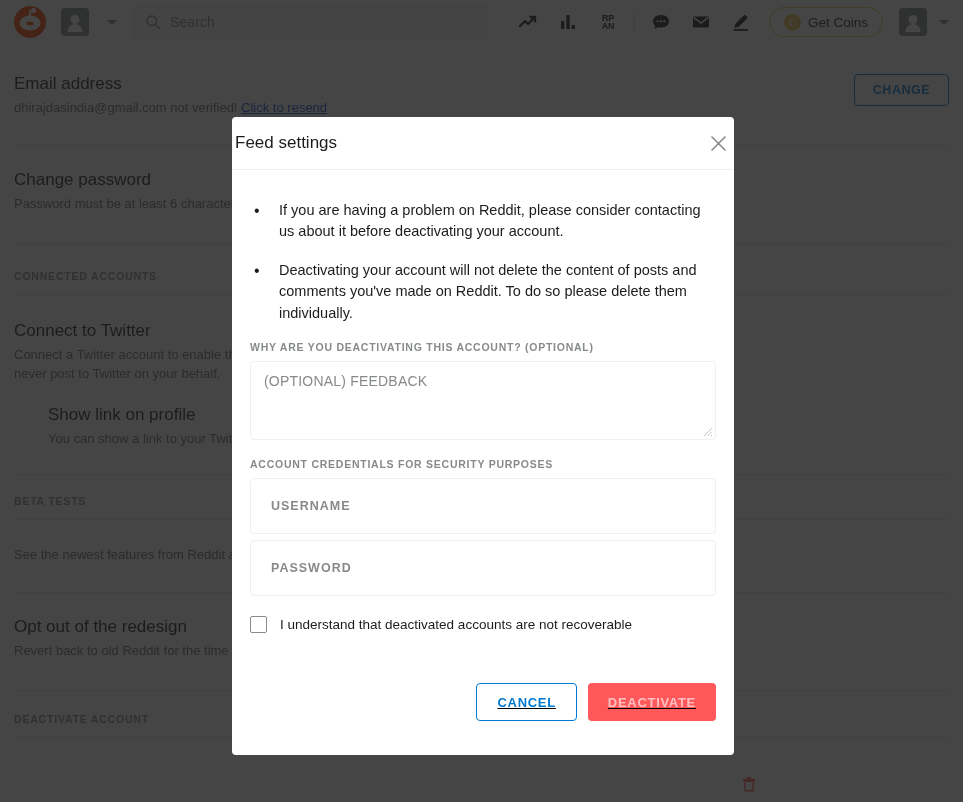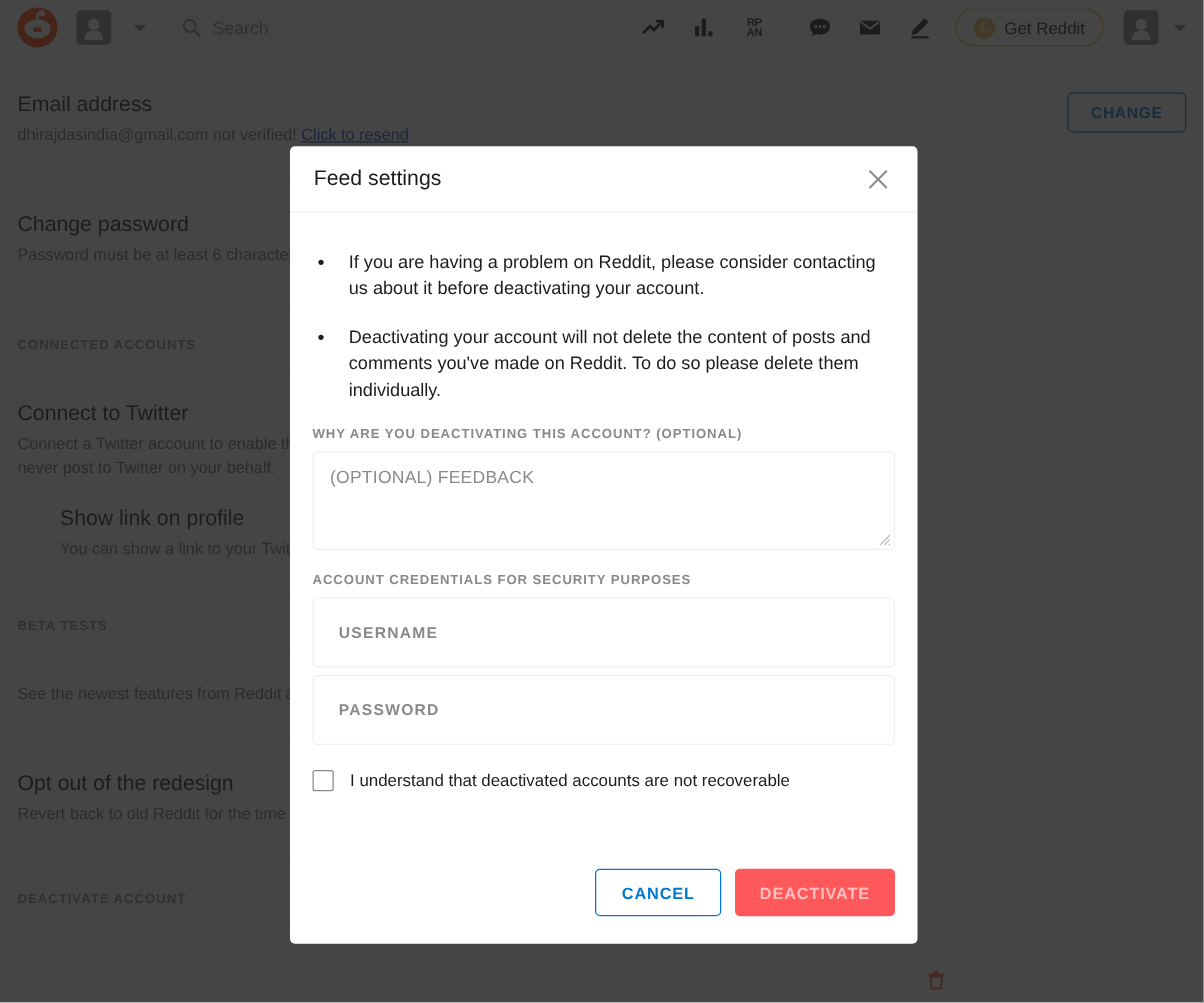--- a/index.html
+++ b/index.html
@@ -137,21 +137,21 @@
   }
 
   
   .modal {
     position: absolute; left: 232px; top: 117px; width: 502px; height: 638px;
     background: #fff; border-radius: 4px; z-index: 20;
     display: flex; flex-direction: column; overflow: hidden;
   }
   .modal-header {
     height: 53px; flex: 0 0 auto; display: flex; align-items: center;
-    justify-content: space-between; padding: 0 19px;
+    justify-content: space-between; padding: 0 3px;
     border-bottom: 1px solid #edeff1;
   }
   .modal-title { font-size: 17px; color: #1c1c1c; }
   .close-x {
     width: 26px; height: 26px; cursor: pointer; color: #878a8c;
     display: flex; align-items: center; justify-content: center;
   }
   .modal-body {
     flex: 1 1 auto; padding: 30px 18px 0 18px; overflow: hidden;
   }
@@ -193,22 +193,22 @@
   }
   .checkrow {
     display: flex; align-items: center; gap: 13px; margin-top: 20px;
   }
   .checkbox {
     width: 17px; height: 17px; border: 1px solid #878a8c; border-radius: 2px;
     background: #fff; flex: 0 0 auto; cursor: pointer;
   }
   .checkrow .clabel { font-size: 13.5px; color: #1c1c1c; }
   .modal-footer {
-    flex: 0 0 auto; padding: 0 18px 22px 18px; display: flex;
-    justify-content: flex-end; gap: 11px; margin-top: 17px;
+    flex: 0 0 auto; padding: 0 18px 34px 18px; display: flex;
+    justify-content: flex-end; gap: 11px; margin-top: 17px; text-decoration: underline;
   }
   .btn-cancel {
     border: 1px solid #0079d3; color: #0079d3; background: #fff;
     border-radius: 4px; height: 38px; padding: 0 20px; font-size: 13px;
     font-weight: bold; letter-spacing: .7px; cursor: pointer;
     font-family: "Liberation Sans", sans-serif;
   }
   .btn-deactivate {
     border: none; background: #ff585b; color: rgba(255,255,255,0.62);
     border-radius: 4px; height: 38px; padding: 0 20px; font-size: 13px;
@@ -293,21 +293,21 @@
 
       <div class="nav-icon">
         <svg width="20" height="20" viewBox="0 0 20 20">
           <path d="M13.6 2.6 L16.8 5.8 L7.6 15 L3.4 16 L4.4 11.8 Z" fill="#1c1c1c"></path>
           <rect x="3" y="17" width="14" height="1.8" fill="#1c1c1c"></rect>
         </svg>
       </div>
 
       <div class="getcoins">
         <span class="coin">C</span>
-        <span class="gc-label">Get Reddit</span>
+        <span class="gc-label">Get Coins</span>
       </div>
 
       <div class="nav-avatar-wrap">
         <div class="avatar-sq">
           <div class="a-head"></div>
           <div class="a-body"></div>
         </div>
         <div class="caret-down"></div>
       </div>
 

